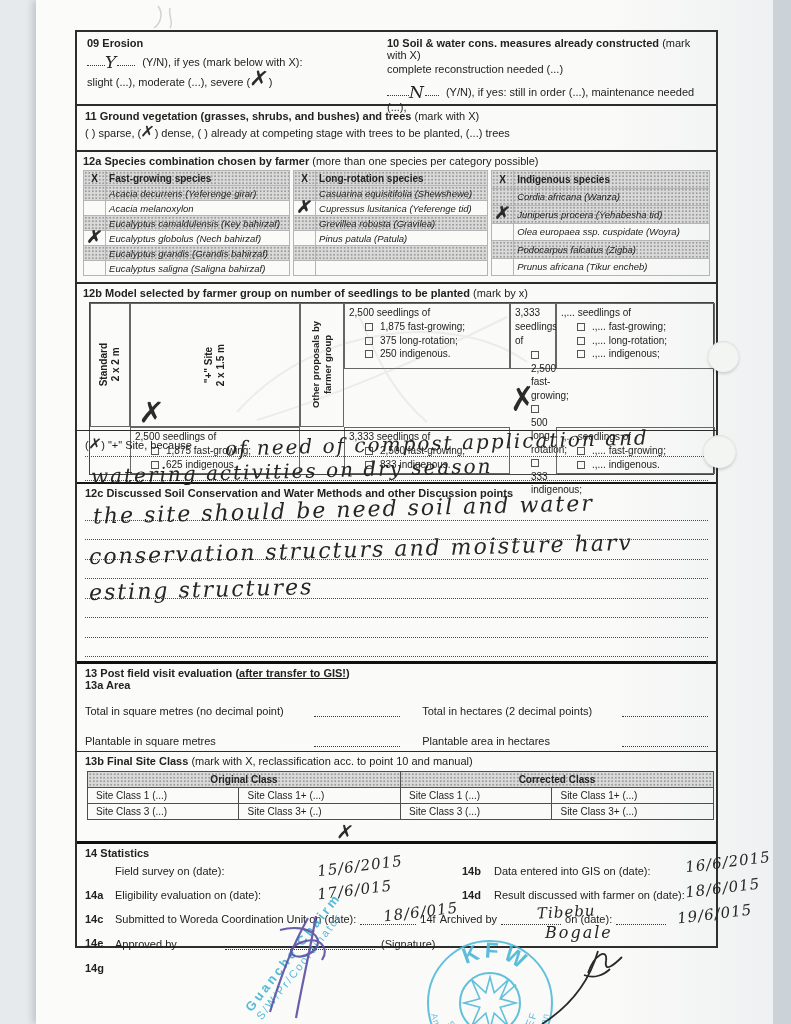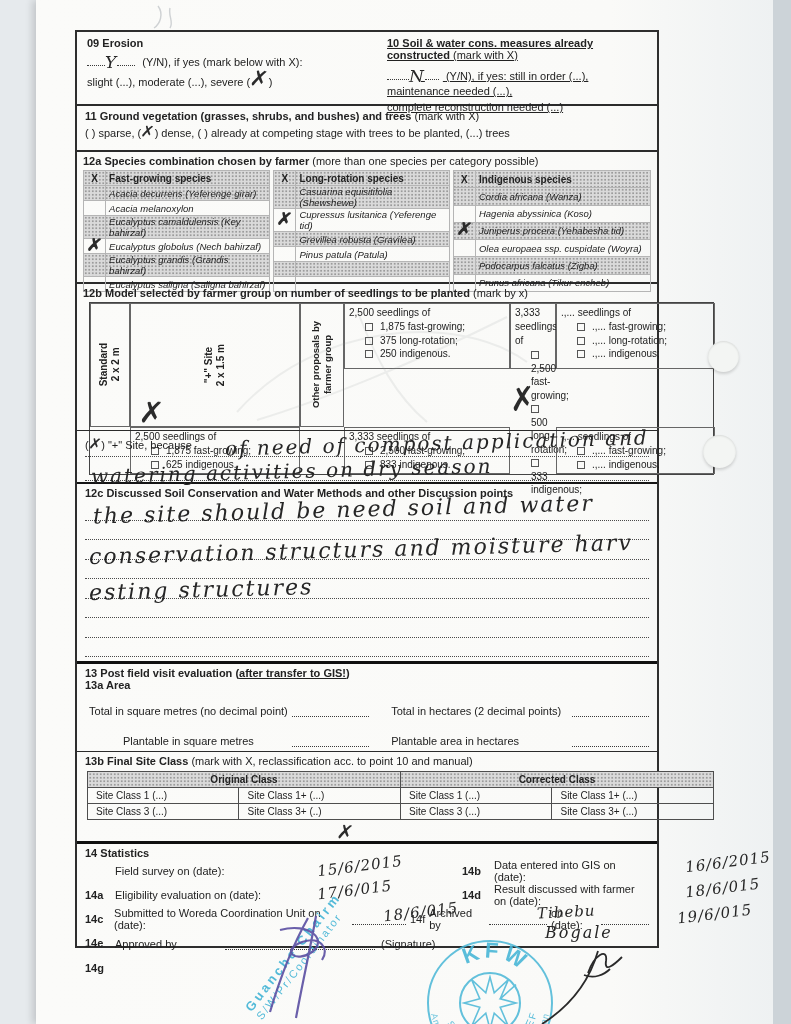--- a/index.html
+++ b/index.html
@@ -7,37 +7,37 @@
     width:791px; height:1024px; position:relative; overflow:hidden;
     background:#e6eaed; font-family:"Liberation Sans",sans-serif; color:#222;
   }
   .paper {
     position:absolute; left:36px; top:0; width:737px; height:1024px;
     background:linear-gradient(90deg,#fbfbf9 0%,#fafaf8 78%,#eef1f2 100%);
     box-shadow:-4px 0 7px rgba(0,0,0,.14), 4px 0 6px rgba(0,0,0,.10);
   }
   .edge-strip { position:absolute; left:773px; top:0; width:18px; height:1024px; background:#ccd3d8; }
   .formbox {
-    position:absolute; left:75px; top:30px; width:584px; height:918px;
+    position:absolute; left:75px; top:30px; width:643px; height:918px;
     border:2px solid #2e2e2e; background:transparent; font-size:11px;
   }
   .sec { position:relative; width:100%; }
   .s0910 { height:74px; border-bottom:2px solid #2b2b2b; display:flex; }
   .s11   { height:46px; border-bottom:2px solid #2b2b2b; padding:4px 8px; }
   .s12a  { height:132px; border-bottom:2px solid #2b2b2b; padding:3px 6px; }
   .s12b  { height:146px; padding:3px 6px; }
   .s12bc { height:54px; border-top:1.5px solid #2b2b2b; border-bottom:2.5px solid #151515; padding:2px 8px; }
   .s12c  { height:180px; border-bottom:3px solid #101010; padding:3px 8px; }
   .s13   { height:180px; border-bottom:3px solid #101010; padding:3px 8px; }
   .s14   { height:106px; padding:3px 8px; }
   .bold { font-weight:normal; }
   .t { font-weight:bold; font-size:11px; }
   .half { padding:5px 10px; }
   .half.left { width:300px; }
-  .half.right { flex:1; border-left:none;text-decoration:underline; }
+  .half.right { flex:1; border-left:none; }
   .ln { margin-top:4px; line-height:15px; }
   .dots { display:inline-block; border-bottom:1.6px dotted #3a3a3a; height:11px; vertical-align:baseline; }
   
   .hw { font-family:"DejaVu Serif",serif; font-style:italic; color:#262626; letter-spacing:1px; }
   .hwbig { font-size:20px; letter-spacing:2px; transform:rotate(-1.5deg); display:inline-block; white-space:nowrap; }
   .hwdate { font-size:15px; transform:rotate(-7deg); display:inline-block; position:absolute; white-space:nowrap; }
   .hwx { font-size:22px; line-height:10px; color:#2b2b2b; font-family:"DejaVu Serif",serif; display:inline-block; transform:rotate(8deg); }
   
   .sp-wrap { display:flex; gap:3px; margin-top:3px; }
   .sp-table { border:1.2px solid #777; border-collapse:collapse; }
@@ -56,21 +56,21 @@
   .vtxt { writing-mode:vertical-rl; transform:rotate(180deg); font-weight:bold; font-size:10px; line-height:12px; text-align:center; }
   .vtxt span { display:block; }
   .ck { padding-left:16px; line-height:13.5px; position:relative; }
   .cb { display:inline-block; width:8px; height:8px; border:1px solid #555; margin-right:7px; vertical-align:-1px; }
   .mhead { line-height:14px; }
   
   .dotline { height:19.5px; border-bottom:1.7px dotted #4a4a4a; }
   
   .area-grid { margin-top:2px; }
   .arow { display:flex; align-items:flex-end; height:24px; }
-  .arow .l1 { width:235px;text-align:center; } .arow .d1 { width:88px; margin-right:22px; }
+  .arow .l1 { width:235px; } .arow .d1 { width:88px; margin-right:22px; }
   .arow .l2 { width:205px; } .arow .d2 { width:88px; }
   .fsc-table { border-collapse:collapse; width:627px; margin:4px 0 0 2px; }
   .fsc-table td { border:1px solid #4e4e4e; font-size:10px; height:16px; padding:0 8px; }
   .fsc-table tr.hdr td { text-align:center; font-weight:bold; }
   
   .r14 { display:flex; align-items:center; height:24px; position:relative; }
   .r14 .c1 { width:30px; font-weight:bold;margin-top:48px; } .r14 .c2 { width:316px; }
   .r14 .c3 { width:32px; font-weight:bold;margin-left:31px; } .r14 .c4 { flex:1; }
   .stamp-diag { position:absolute; left:242px; top:1005px; transform:rotate(-52deg); transform-origin:0 0;
                 color:#42b4d5; white-space:nowrap; opacity:.9; }
@@ -99,25 +99,25 @@
       <div class="ln">
         <span class="dots" style="width:18px"></span><span class="hw" style="font-size:17px;position:relative;top:2px;">Y</span><span class="dots" style="width:18px;margin-right:4px"></span>
         <span>(Y/N), if yes (mark below with X):</span>
       </div>
       <div class="ln">
         <span>slight (...), moderate (...), severe (</span><span class="hwx">✗</span><span>)</span>
       </div>
     </div>
     <div class="half right">
       <div><span class="t">10 Soil &amp; water cons. measures already constructed</span> <span>(mark with X)</span></div>
+      <div class="ln" style="margin-top:1px">complete reconstruction needed (...)</div>
       <div class="ln" style="margin-top:6px">
         <span class="dots" style="width:22px"></span><span class="hw" style="font-size:17px;position:relative;top:2px;">N</span><span class="dots" style="width:14px;margin-right:4px"></span>
         <span>(Y/N), if yes: still in order (...), maintenance needed (...),</span>
       </div>
-      <div class="ln" style="margin-top:1px">complete reconstruction needed (...)</div>
     </div>
   </div>
 
   <div class="sec s11">
     <div><span class="t">11 Ground vegetation (grasses, shrubs, and bushes) and trees</span> <span>(mark with X)</span></div>
     <div class="ln">
       <span>(  ) sparse, (</span><span class="hwx" style="font-size:16px">✗</span><span>) dense, (  ) already at competing stage with trees to be planted, (...) trees</span>
     </div>
   </div>
 
@@ -190,24 +190,20 @@
         </table>
       <table class="sp-table sp3">
         <tbody>
             <tr class="hdr shade">
               <td class="mk">X</td>
               <td>Indigenous species</td>
             </tr>
         <tr class="shade">
               <td class="mk"><span class="hwx" style="font-size:14px"></span></td>
               <td class="nm">Cordia africana (Wanza)</td>
-            </tr>
-        <tr>
-              <td class="mk"><span class="hwx" style="font-size:14px"></span></td>
-              <td class="nm">Hagenia abyssinica (Koso)</td>
             </tr>
         <tr class="shade">
               <td class="mk"><span class="hwx" style="font-size:18px">✗</span></td>
               <td class="nm">Juniperus procera (Yehabesha tid)</td>
             </tr>
         <tr>
               <td class="mk"><span></span></td>
               <td class="nm">Olea europaea ssp. cuspidate (Woyra)</td>
             </tr>
         <tr class="shade">

